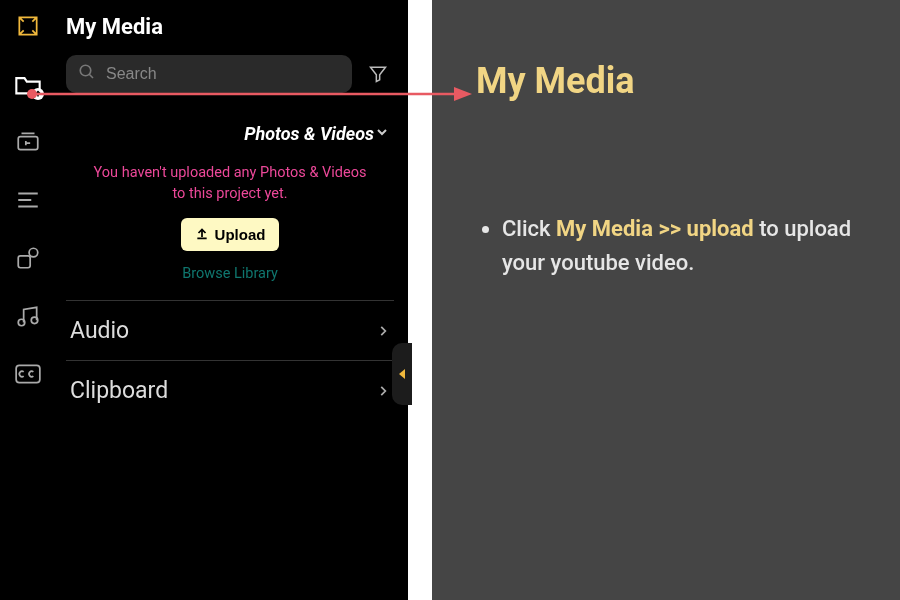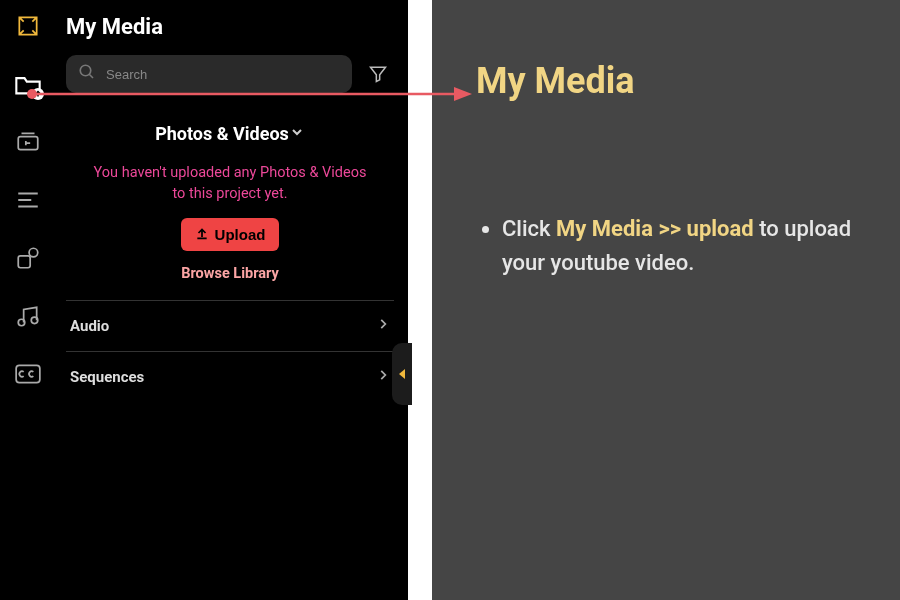--- a/index.html
+++ b/index.html
@@ -60,81 +60,82 @@
     display: flex;
     align-items: center;
     padding: 8px 12px;
     gap: 10px;
   }
   .search-box input {
     background: transparent;
     border: none;
     outline: none;
     color: #ccc;
-    font-size: 13px;
+    font-size: 16px;
     flex: 1;
   }
   .search-box input::placeholder { color: #888; }
   .search-icon { color: #777; }
   .filter-btn {
     width: 32px;
     height: 32px;
     display: flex;
     align-items: center;
     justify-content: center;
     color: #bbb;
   }
   .section-header {
     display: flex;
     align-items: center;
-    justify-content: center;
+    justify-content: flex-end;
     color: #fff;
     font-size: 18px;
     font-weight: 700;
     padding: 12px 4px;
     cursor: pointer;
+    font-style: italic;
   }
   .section-header .chev { color: #ccc; }
   .section-row {
     display: flex;
     align-items: center;
     justify-content: space-between;
     color: #ddd;
-    font-size: 15px;
-    font-weight: 700;
+    font-size: 23px;
+    font-weight: 400;
     padding: 16px 4px;
     border-top: 1px solid #333;
     cursor: pointer;
   }
   .section-row .chev { color: #aaa; }
   .empty-msg {
     color: #ec4899;
     text-align: center;
     font-size: 14.5px;
     line-height: 1.45;
     padding: 6px 22px 14px 22px;
   }
   .upload-btn {
-    background: #ef4444;
+    background: #fef9c3;
     color: #000;
     border: none;
     border-radius: 6px;
     padding: 8px 14px;
     font-size: 15px;
     font-weight: 700;
     display: flex;
     align-items: center;
     gap: 6px;
     margin: 0 auto 14px auto;
     cursor: pointer;
   }
   .browse-lib {
-    color: #fca5a5;
+    color: #0f766e;
     text-align: center;
-    font-weight: 700;
+    font-weight: 400;
     font-size: 14.5px;
     margin-bottom: 18px;
     cursor: pointer;
   }
   .collapse-tab {
     position: absolute;
     right: -4px;
     top: 343px;
     width: 20px;
     height: 62px;
@@ -287,21 +288,21 @@
 
     <div class="section-row">
       <span>Audio</span>
       <span class="chev">
         <svg width="14" height="14" viewBox="0 0 24 24" fill="none" stroke="currentColor" stroke-width="3">
             <path d="M9 5 l7 7 -7 7"></path>
           </svg>
       </span>
     </div>
     <div class="section-row">
-      <span>Sequences</span>
+      <span>Clipboard</span>
       <span class="chev">
         <svg width="14" height="14" viewBox="0 0 24 24" fill="none" stroke="currentColor" stroke-width="3">
             <path d="M9 5 l7 7 -7 7"></path>
           </svg>
       </span>
     </div>
   </div>
 
   <div class="collapse-tab"></div>
 </div>

